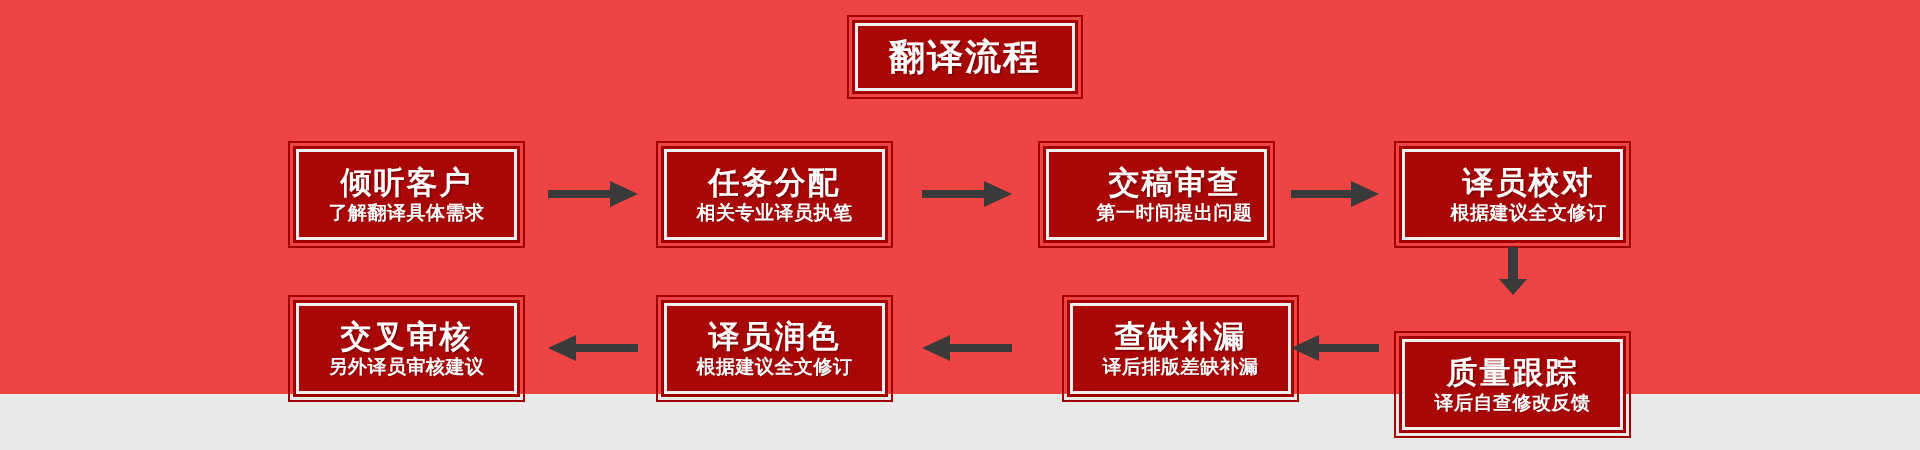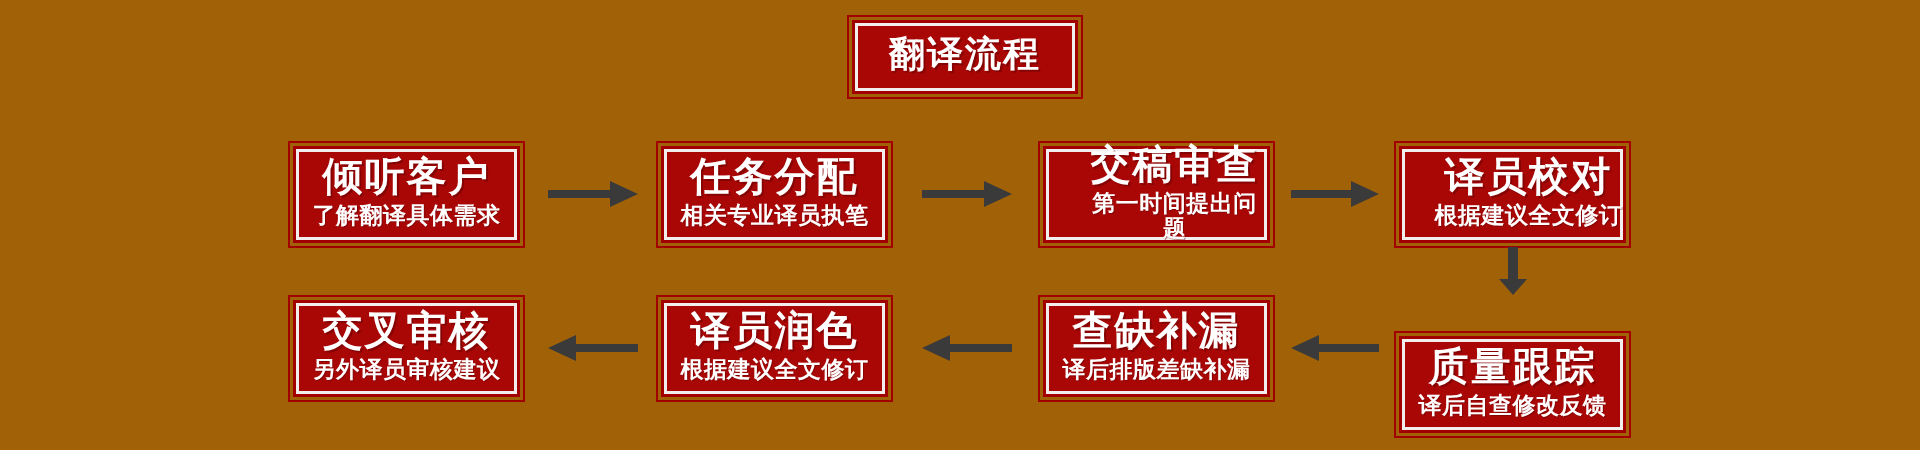--- a/index.html
+++ b/index.html
@@ -9,23 +9,22 @@
   body {
     width: 1920px;
     height: 450px;
     background: #e9e9e9;
     font-family: "DejaVu Sans", "Liberation Sans", sans-serif;
     overflow: hidden;
   }
   #canvas {
     position: relative;
     width: 1920px;
-    height: 450px;
-    background: #a16207;
-    font-family: Liberation Mono, monospace;
+    height: 394px;
+    background: #ef4444;
   }
 
   
   .node {
     position: absolute;
     box-sizing: border-box;
     background: #a90606;
     border: 3px solid #a20000;
     outline: 2px solid #a20000;
     outline-offset: 3px;
@@ -38,30 +37,30 @@
     line-height: 1.05;
   }
   .node::before {
     content: "";
     position: absolute;
     left: 0; top: 0; right: 0; bottom: 0;
     border: 3px solid #f2eeee;
     pointer-events: none;
   }
   .node .title {
-    font-size: 40px;
+    font-size: 31px;
     font-weight: bold;
     letter-spacing: 2px;
     text-shadow: 2px 2px 0 rgba(90,0,0,0.45);
     position: relative;
     z-index: 2;
     margin-bottom: 4px;
   }
   .node .sub {
-    font-size: 23px;
+    font-size: 19px;
     font-weight: bold;
     letter-spacing: 0.5px;
     text-shadow: 1px 1px 0 rgba(90,0,0,0.45);
     position: relative;
     z-index: 2;
   }
 
   
   .node.banner {
     justify-content: center;
@@ -105,21 +104,21 @@
   <div class="node" style="left:1399px; top:146px; width:227px; height:97px;padding-left:32px;">
     <div class="title">译员校对</div>
     <div class="sub">根据建议全文修订</div>
   </div>
 
   <div class="node" style="left:1399px; top:300px; width:227px; height:97px;margin-top:36px;">
     <div class="title">质量跟踪</div>
     <div class="sub">译后自查修改反馈</div>
   </div>
 
-  <div class="node" style="left:1043px; top:300px; width:227px; height:97px;">
+  <div class="node" style="left:1067px; top:300px; width:227px; height:97px;">
     <div class="title">查缺补漏</div>
     <div class="sub">译后排版差缺补漏</div>
   </div>
 
   <div class="node" style="left:661px; top:300px; width:227px; height:97px;">
     <div class="title">译员润色</div>
     <div class="sub">根据建议全文修订</div>
   </div>
 
   <div class="node" style="left:293px; top:300px; width:227px; height:97px;">

